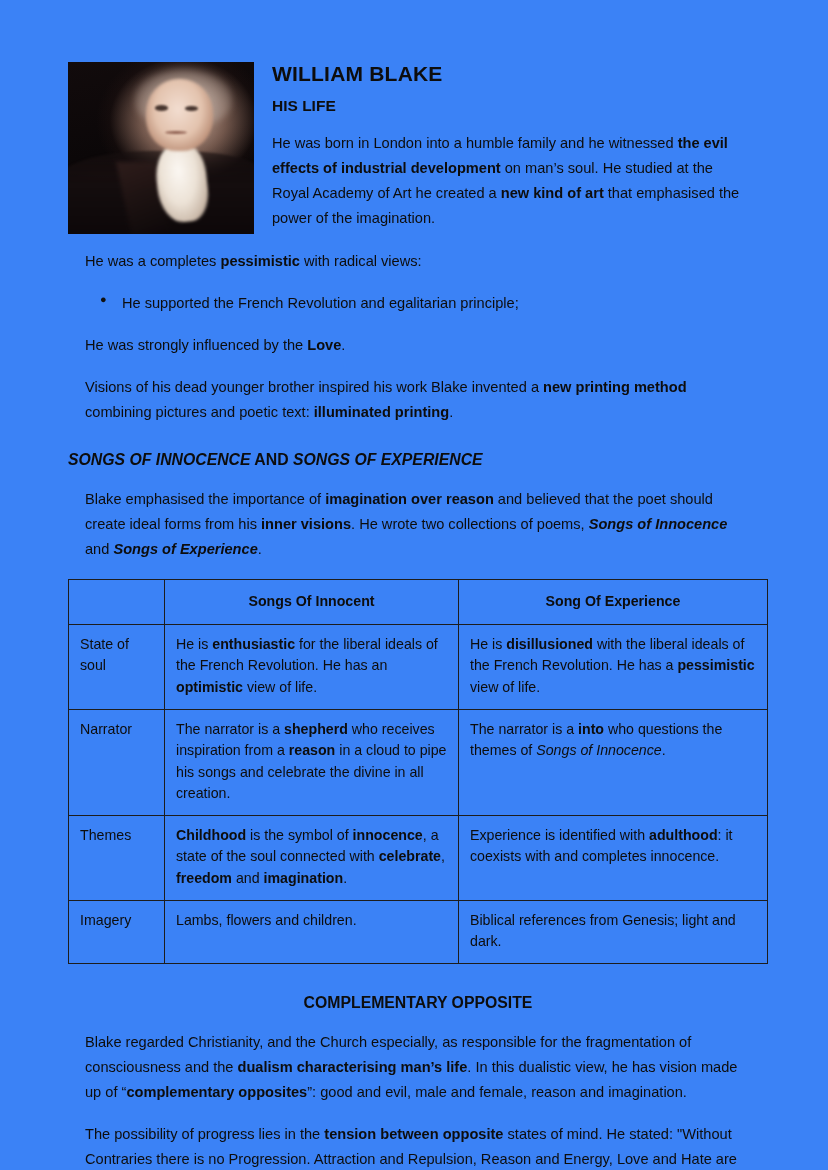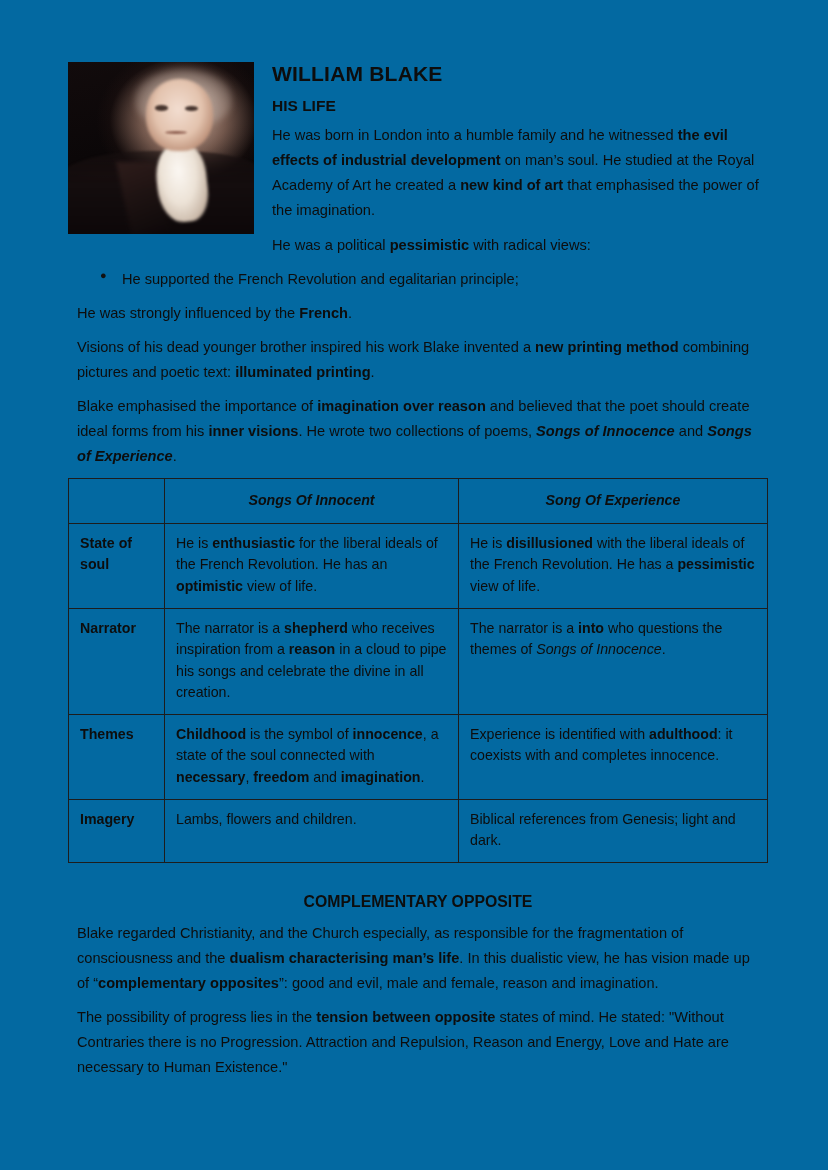--- a/index.html
+++ b/index.html
@@ -13,21 +13,21 @@
     font-family: "Liberation Sans", sans-serif;
     color: #0d0d0d;
     position: relative;
     overflow: hidden;
   }
   .page {
     position: absolute;
     left: 0; top: 0;
     width: 828px;
     height: 1170px;
-    background: #0369a1;
+    background: #3b82f6;
     padding: 0;
     box-sizing: border-box;
   }
   .content {
     position: absolute;
     left: 68px;
     top: 62px;
     width: 700px;
   }
 
@@ -127,21 +127,21 @@
   }
   h2.subtitle {
     font-size: 15.5px;
     font-weight: bold;
     margin: 0 0 9px 0;
     line-height: 1.1;
   }
   p.body {
     font-size: 14.6px;
     line-height: 1.72;
-    margin: 9px;
+    margin: 17px;
     text-align: left;
   }
 
   ul.bullets {
     list-style: none;
     margin: 1px 0 0 0;
     padding: 0;
   }
   ul.bullets li {
     font-size: 14.6px;
@@ -189,28 +189,27 @@
     border: 1.4px solid #1d1d1d;
     vertical-align: top;
     padding: 9px 11px 10px 11px;
     font-size: 14.2px;
     line-height: 1.52;
     text-align: left;
   }
   table.compare th.corner { border: 1.4px solid #1d1d1d; }
   table.compare th.colhead {
     text-align: center;
-    font-style: italic;
     font-weight: bold;
     padding-top: 11px;
     padding-bottom: 11px;
     vertical-align: middle;
   }
   table.compare td.rowhead {
-    font-weight: bold;
+    font-weight: normal;
     margin-left: 38px;
   }
   col.c1 { width: 96px; }
   col.c2 { width: 294px; }
   col.c3 { width: 309px; }
 
   b, strong { font-weight: bold; }
   i, em { font-style: italic; }
 </style>
 </head>
@@ -228,30 +227,33 @@
         <div class="hair"></div>
         <div class="face"></div>
         <div class="eye-l"></div>
         <div class="eye-r"></div>
         <div class="mouth"></div>
       </div>
 
       <h1 class="title">WILLIAM BLAKE</h1>
       <h2 class="subtitle">HIS LIFE</h2>
       <p class="body"><span>He was born in London into a humble family and he witnessed </span><b>the evil effects of industrial development</b><span> on man’s soul. He studied at the Royal Academy of Art he created a </span><b>new kind of art</b><span> that emphasised the power of the imagination.</span></p>
-      <p class="body"><span>He was a political </span><b>pessimistic</b><span> with radical views:</span></p>
+      <p class="body"><span>He was a completes </span><b>pessimistic</b><span> with radical views:</span></p>
     </div>
 
     <ul class="bullets">
       <li>He supported the French Revolution and egalitarian principle;</li>
     </ul>
 
-    <p class="body after-bullets"><span>He was strongly influenced by the </span><b>French</b><span>.</span></p>
+    <p class="body after-bullets"><span>He was strongly influenced by the </span><b>Love</b><span>.</span></p>
     <p class="body"><span>Visions of his dead younger brother inspired his work Blake invented a </span><b>new printing method</b><span> combining pictures and poetic text: </span><b>illuminated printing</b><span>.</span></p>
 
+    <h2 class="section">
+      <span>SONGS OF INNOCENCE</span><span class="roman"> AND </span><span>SONGS OF EXPERIENCE</span>
+    </h2>
     <p class="body"><span>Blake emphasised the importance of </span><b>imagination over reason</b><span> and believed that the poet should create ideal forms from his </span><b>inner visions</b><span>. He wrote two collections of poems, </span><b style="font-style: italic;">Songs of Innocence</b><span>  and </span><b style="font-style: italic;">Songs of Experience</b><span>.</span></p>
 
     <table class="compare">
       <colgroup>
           <col class="c1">
           <col class="c2">
           <col class="c3">
         </colgroup>
       <thead>
         <tr>
@@ -266,21 +268,21 @@
           <td><span>He is </span><b>enthusiastic</b><span> for the liberal ideals of the French Revolution. He has an </span><b>optimistic</b><span> view of life.</span></td>
           <td><span>He is </span><b>disillusioned</b><span> with the liberal ideals of the French Revolution. He has a </span><b>pessimistic</b><span> view of life.</span></td>
         </tr>
         <tr>
           <td class="rowhead">Narrator</td>
           <td><span>The narrator is a </span><b>shepherd</b><span> who receives inspiration from a </span><b>reason</b><span> in a cloud to pipe his songs and celebrate the divine in all creation.</span></td>
           <td><span>The narrator is a </span><b>into</b><span> who questions the themes of </span><i>Songs of Innocence</i><span>.</span></td>
         </tr>
         <tr>
           <td class="rowhead">Themes</td>
-          <td><b>Childhood</b><span> is the symbol of </span><b>innocence</b><span>, a state of the soul connected with </span><b>necessary</b><span>, </span><b>freedom</b><span> and </span><b>imagination</b><span>.</span></td>
+          <td><b>Childhood</b><span> is the symbol of </span><b>innocence</b><span>, a state of the soul connected with </span><b>celebrate</b><span>, </span><b>freedom</b><span> and </span><b>imagination</b><span>.</span></td>
           <td><span>Experience is identified with </span><b>adulthood</b><span>: it coexists with and completes innocence.</span></td>
         </tr>
         <tr>
           <td class="rowhead">Imagery</td>
           <td><span>Lambs, flowers and children.</span></td>
           <td><span>Biblical references from Genesis; light and dark.</span></td>
         </tr>
       </tbody>
     </table>
 

